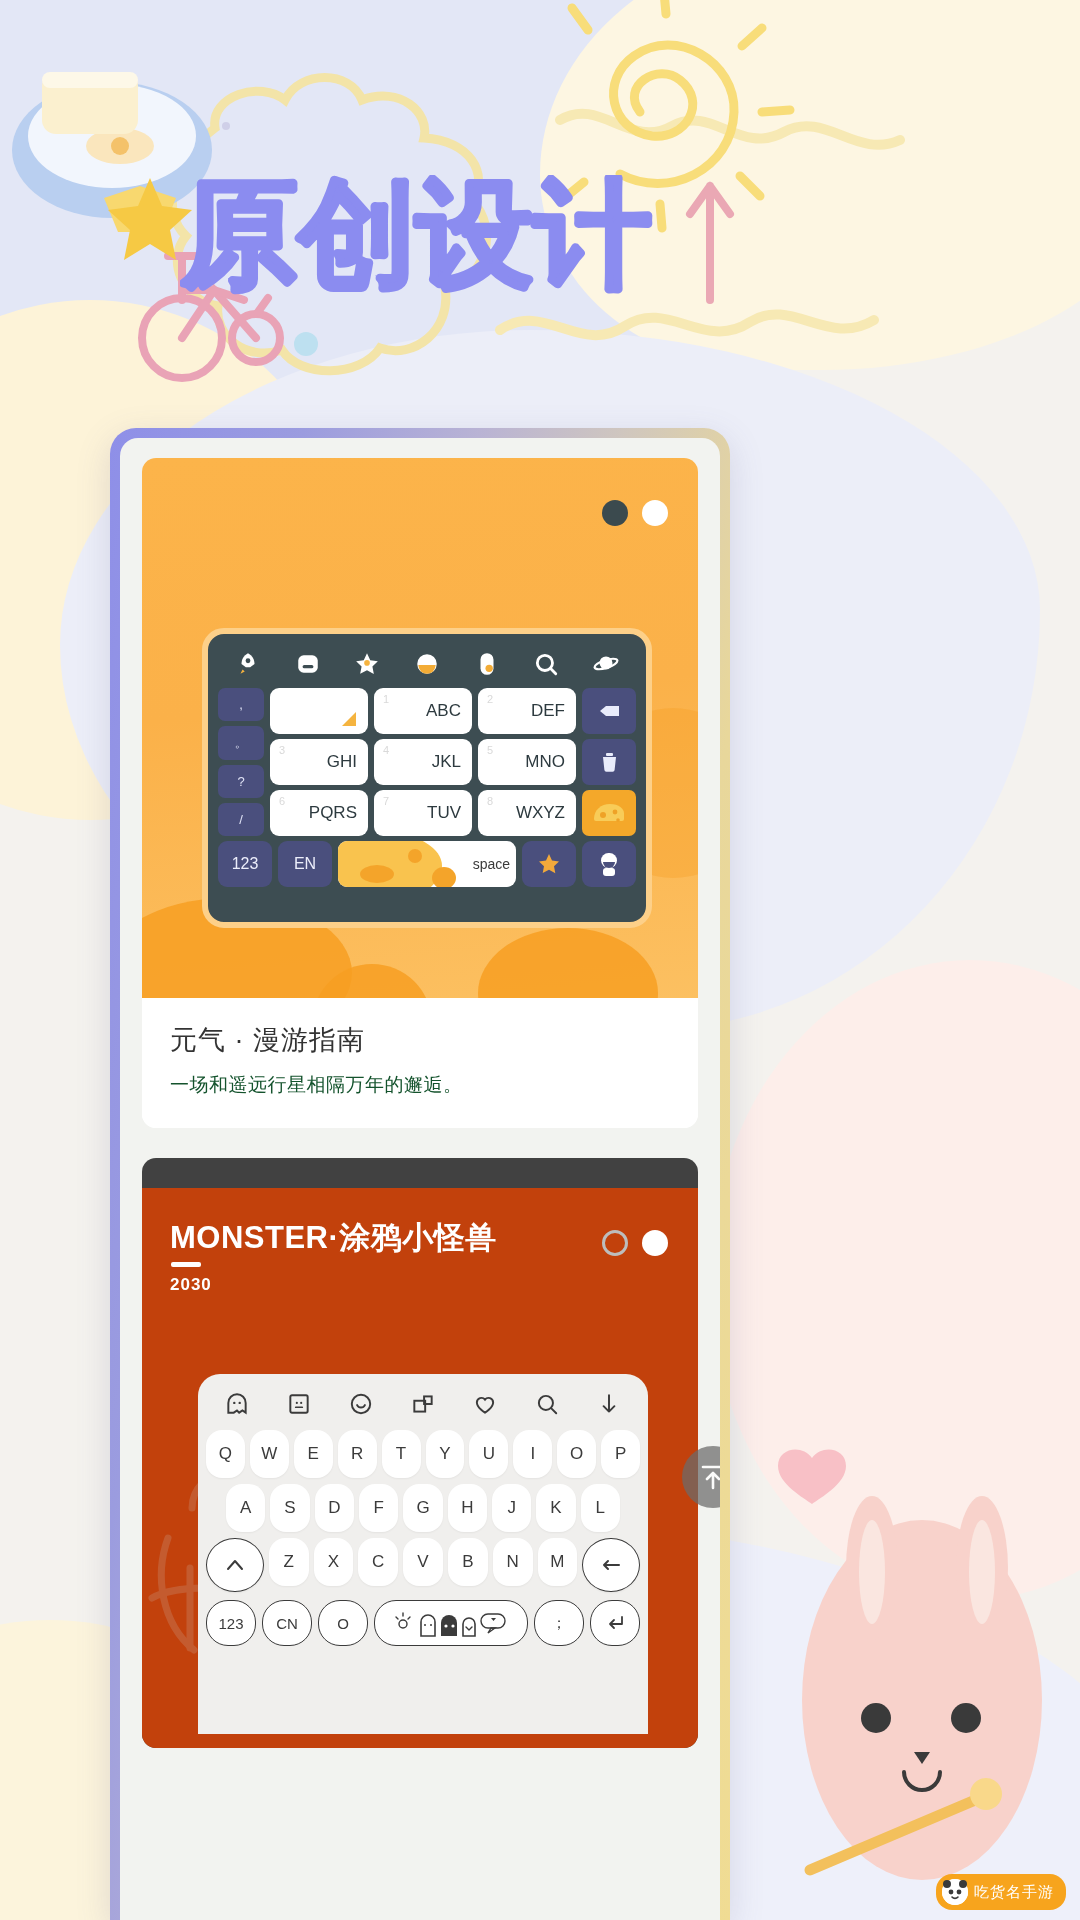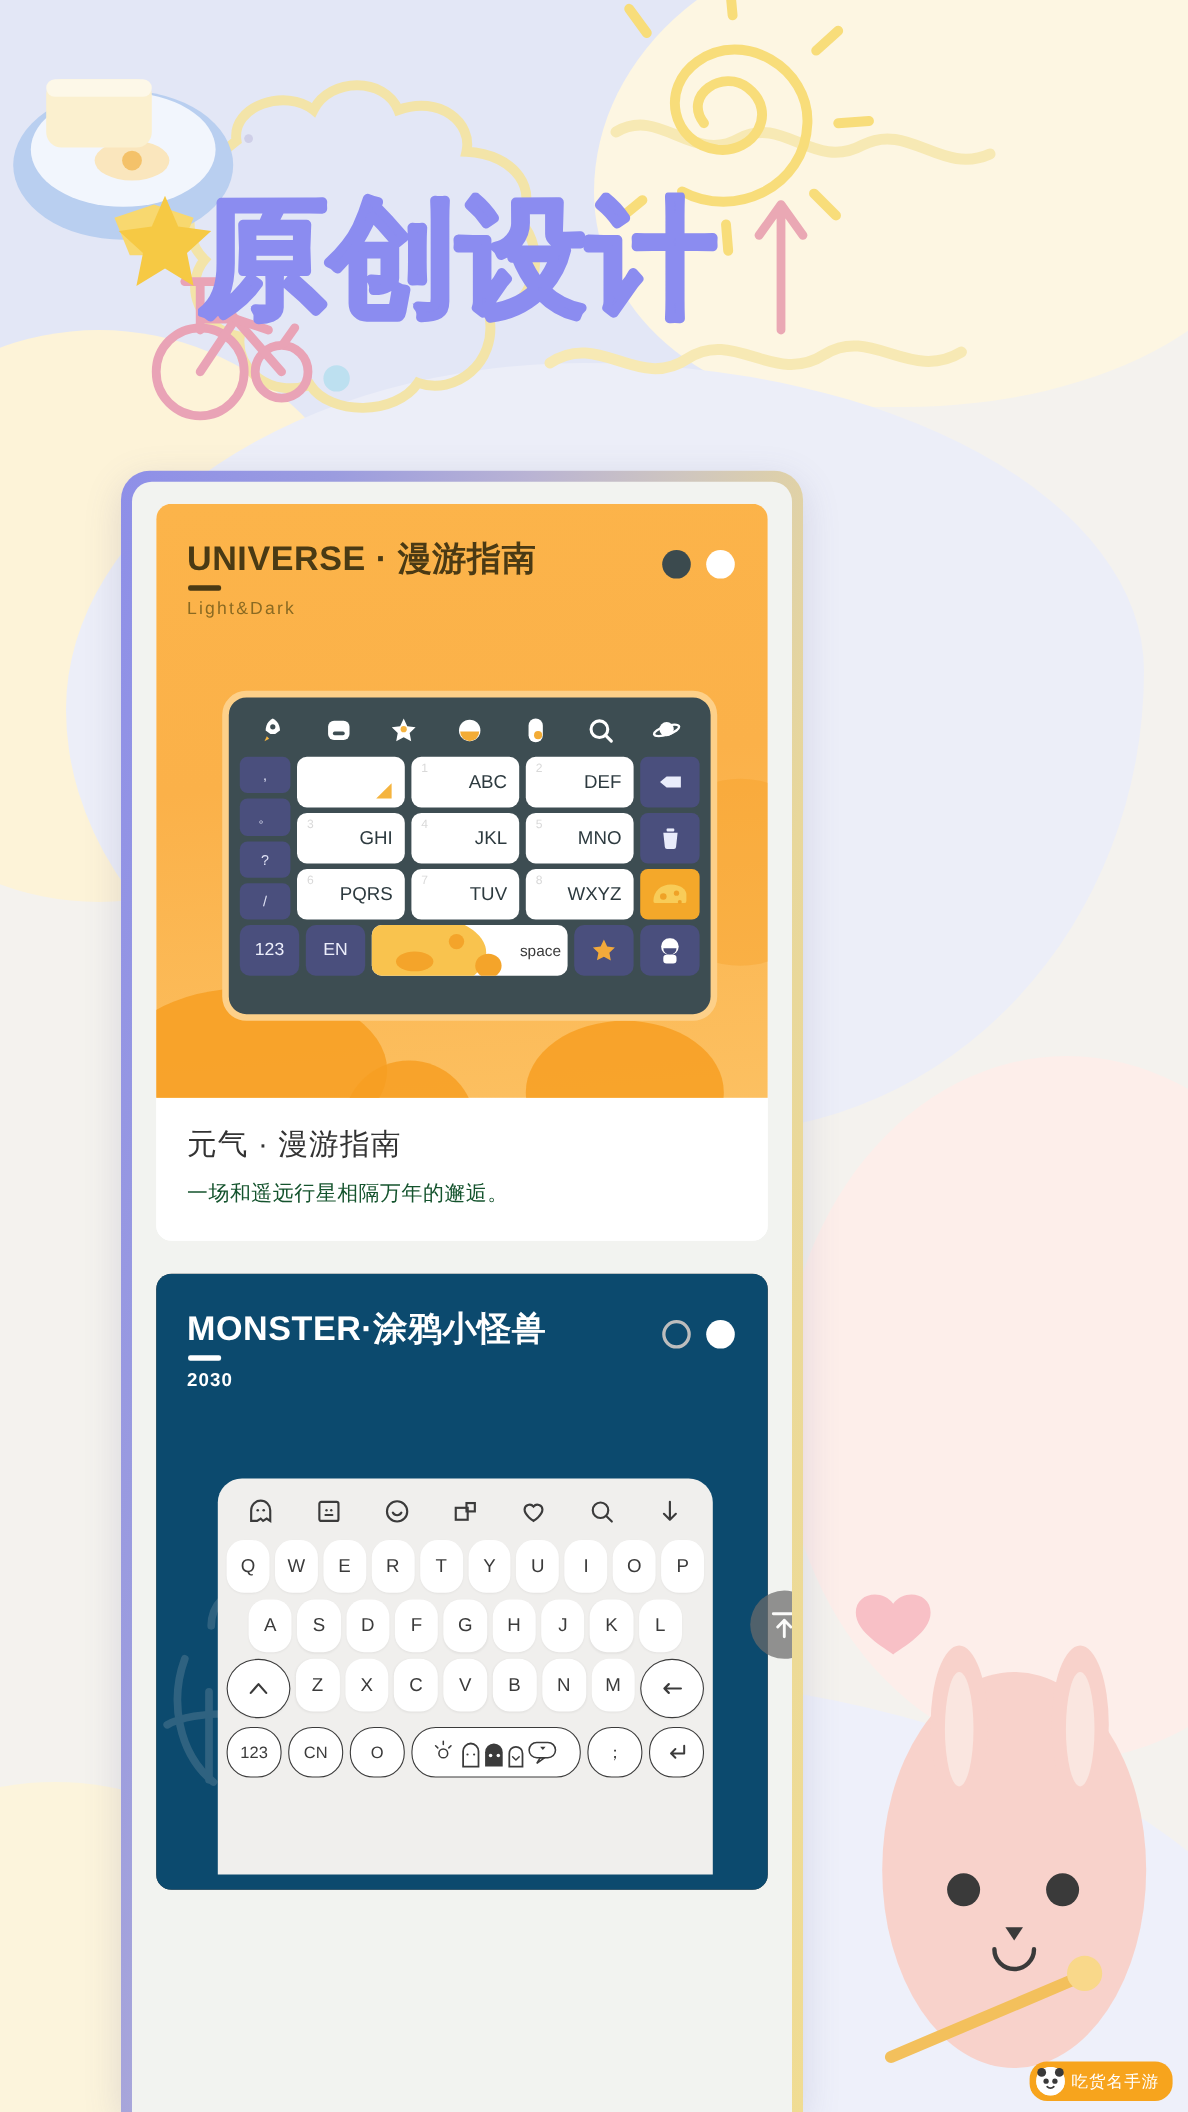--- a/index.html
+++ b/index.html
@@ -90,21 +90,21 @@
              background:#f9c34e;border-radius:0 58% 62% 0/0 55% 60% 0;}
   .uni-space .hole{position:absolute;background:#f4a42a;border-radius:50%;}
   .uni-space .lbl{position:relative;z-index:2;}
 
   .card-caption{background:#fff;padding:24px 16px 30px 28px;}
   .cap-title{font-size:27px;color:#333;letter-spacing:1px;}
   .cap-sub{font-size:19px;color:#14532d;margin-top:14px;letter-spacing:.5px;}
 
   
   #card-monster{margin-top:30px;background:#414141;border-radius:14px;}
-  #mon-preview{height:560px;background:#0c4a6e;position:relative;overflow:hidden;}
+  #mon-preview{height:560px;background:#c2410c;position:relative;overflow:hidden;margin-top:30px;}
   #mon-title{color:#fff;}
   #mon-rule{background:#fff;}
   #mon-sub{color:#fff;font-weight:bold;font-size:17px;letter-spacing:1px;}
   #mon-dot-a{border:3px solid #bdbdbd;background:transparent;}
   #mon-dot-b{background:#fff;}
 
   #mon-kb{position:absolute;left:56px;top:186px;width:450px;height:360px;
           background:#f0efed;border-radius:22px 22px 0 0;padding:10px 8px;box-sizing:border-box;}
   .mon-toolbar{display:flex;justify-content:space-around;align-items:center;height:40px;}
   .mon-row{display:flex;gap:5px;justify-content:center;margin-top:6px;}
@@ -207,25 +207,20 @@
 
       <div class="theme-card" id="card-universe">
 
         <div class="card-preview" id="uni-preview">
 
           <div class="uni-blob" style="left:-40px;bottom:-50px;width:250px;height:150px;"></div>
           <div class="uni-blob" style="right:40px;bottom:-60px;width:180px;height:130px;"></div>
           <div class="uni-blob" style="left:170px;bottom:-86px;width:120px;height:120px;"></div>
           <div class="uni-blob" style="right:-60px;top:250px;width:170px;height:170px;opacity:.35;"></div>
 
-          <div class="card-head">
-            <div class="card-title" id="uni-title">UNIVERSE · 漫游指南</div>
-            <div class="card-rule" id="uni-rule"></div>
-            <div class="card-sub" id="uni-sub">Light&amp;Dark</div>
-          </div>
           <div class="dots">
             <div class="dot" id="uni-dot-a"></div>
             <div class="dot" id="uni-dot-b"></div>
           </div>
 
           <div id="uni-kb">
             <div class="uni-toolbar">
               <svg class="uni-tool" viewBox="0 0 24 24">
                 <path d="M12 2c4 2 6 6 6 10l-4 3-4 0-4-3c0-4 2-8 6-10z" fill="#fff"></path>
                 <circle cx="12" cy="9" r="2.2" fill="#3d4d52"></circle>

